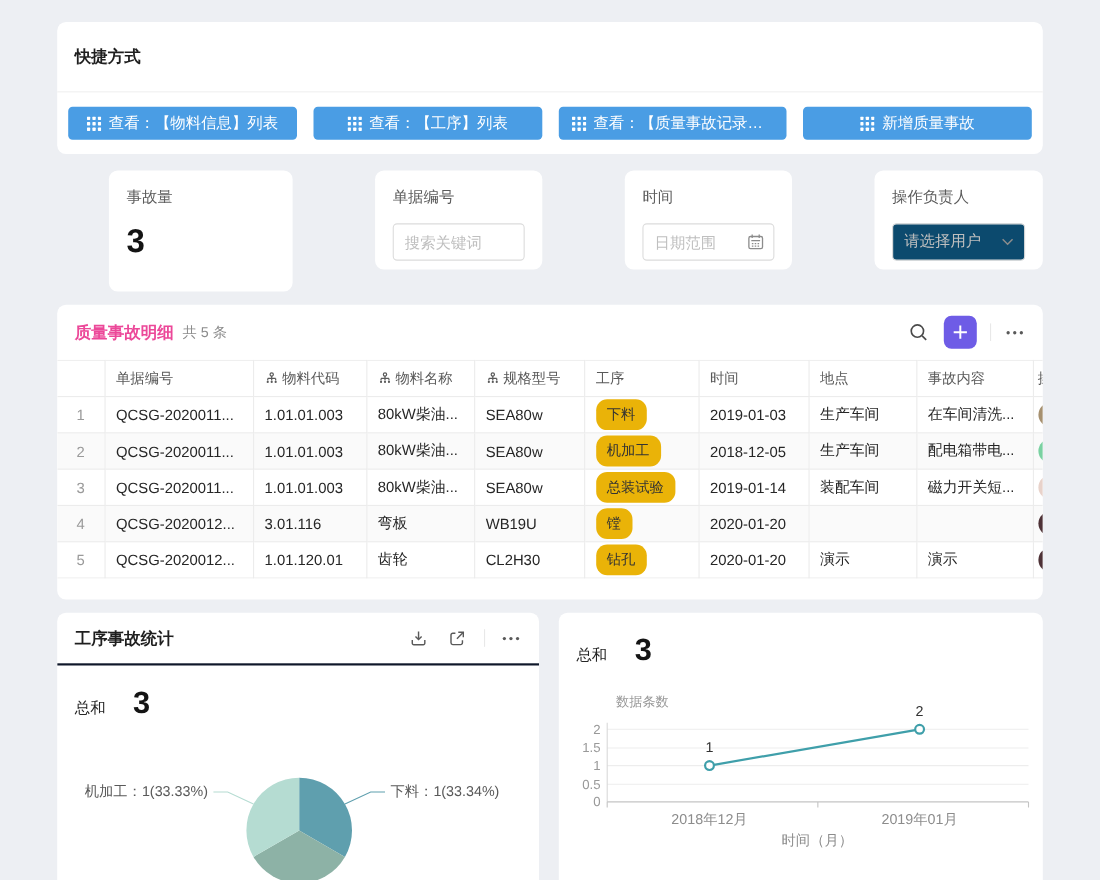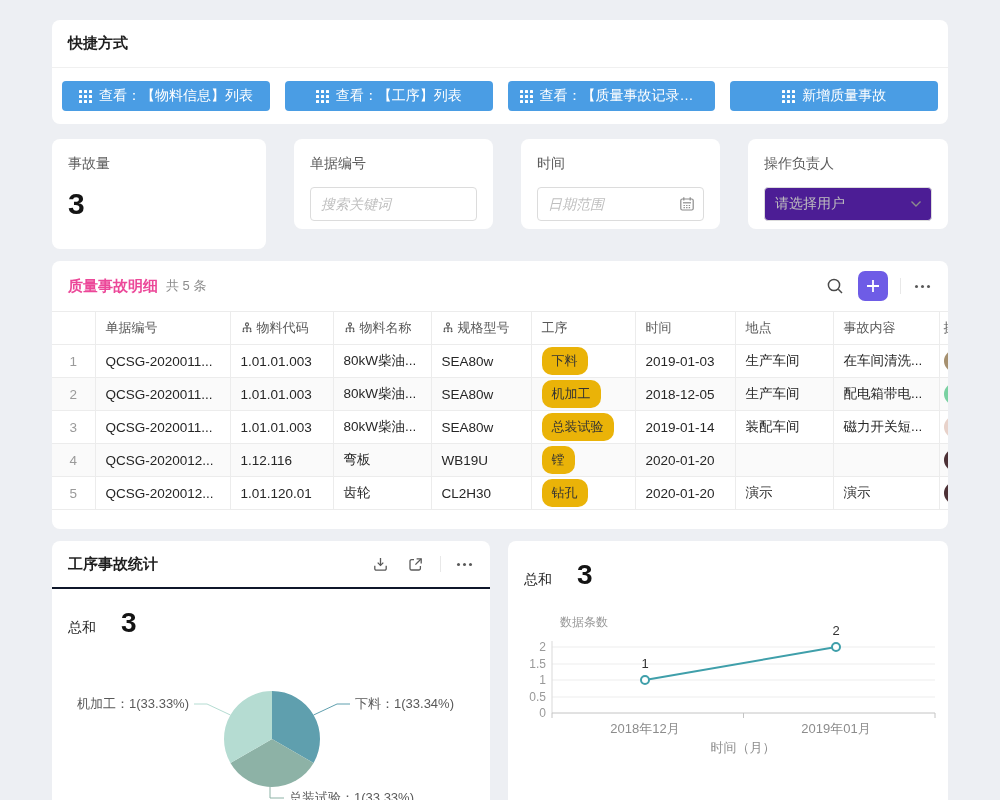--- a/index.html
+++ b/index.html
@@ -6,47 +6,47 @@
   html,body { width:1000px; height:800px; overflow:hidden; }
   body {
     background:#edeff3;
     font-family:"Liberation Sans","DejaVu Sans",sans-serif;
     color:#262626;
   }
   .page { padding:20px 52px 0; }
   .card { background:#fff; border-radius:8px; }
 
   
-  .shortcuts .title-row { height:48px; display:flex; align-items:center; padding:0 16px;
+  .shortcuts .title-row { height:64px; display:flex; align-items:center; padding:0 16px;
     border-bottom:1px solid #f0f0f0; }
   .shortcuts h2 { font-size:15px; font-weight:bold; color:#1f1f1f; }
   .btn-row { display:flex; gap:15px; padding:13px 10px; }
   .sc-btn { flex:1; height:30px; display:flex; align-items:center; gap:7px;
     background:#4a9de4; border:none; border-radius:4px; color:#fff; font-size:14px;
     padding:0 12px; cursor:pointer; white-space:nowrap; overflow:hidden; text-overflow:ellipsis;
     font-family:inherit;justify-content:center; }
   .sc-btn span { overflow:hidden; text-overflow:ellipsis; }
 
   
   .filters { display:grid; grid-template-columns:214px 199px 199px 1fr; gap:28px; margin-top:15px;
     align-items:start; }
-  .filters .card { padding:16px; }
+  .filters .card { padding:16px;margin-left:47px; }
   .stat-card { height:110px; }
   .filter-card { height:90px; }
   .f-label { font-size:14px; color:#5c5c5c; margin-bottom:14px; }
   .stat-value { font-size:30px; font-weight:bold; color:#141414; margin-top:10px; }
   .f-input-wrap { position:relative; }
   .f-input { width:100%; height:34px; border:1px solid #dcdcdc; border-radius:4px;
-    padding:0 30px 0 10px; font-size:14px; color:#262626; font-family:inherit; background:#fff;font-style:italic; }
+    padding:0 30px 0 10px; font-size:14px; color:#262626; font-family:inherit; background:#fff; }
   .f-input::placeholder { color:#bfbfbf; }
   .f-input.no-icon { padding-right:10px; }
   .f-suffix { position:absolute; right:9px; top:50%; transform:translateY(-50%); display:flex; }
   .f-select { width:100%; height:34px; border:1px solid #dcdcdc; border-radius:4px;
     padding:0 30px 0 10px; font-size:14px; color:#bfbfbf; display:flex; align-items:center;
-    cursor:pointer; position:relative; background:#4c1d95; }
+    cursor:pointer; position:relative; background:#0c4a6e; }
 
   
   .table-card { margin-top:12px; height:268px; overflow:hidden; }
   .table-head { height:50px; display:flex; align-items:center; padding:0 16px; }
   .table-head h2 { font-size:15px; font-weight:bold; color:#ec4899; }
   .count { font-size:13px; color:#8c8c8c; margin-left:8px; }
   .head-tools { margin-left:auto; display:flex; align-items:center; gap:12px; }
   .icon-btn { background:none; border:none; cursor:pointer; display:flex; align-items:center;
     justify-content:center; padding:2px; }
   .plus-btn { width:30px; height:30px; background:#6e5ce6; border:none; border-radius:7px;
@@ -336,21 +336,21 @@
             <td>SEA80w</td>
             <td><span class="tag">总装试验</span></td>
             <td>2019-01-14</td>
             <td>装配车间</td>
             <td>磁力开关短...</td>
             <td class="op-cell"><span class="avatar" style="background: rgb(232, 210, 202);"></span></td>
           </tr>
           <tr class="stripe">
             <td class="num">4</td>
             <td>QCSG-2020012...</td>
-            <td>1.12.116</td>
+            <td>3.01.116</td>
             <td>弯板</td>
             <td>WB19U</td>
             <td><span class="tag">镗</span></td>
             <td>2020-01-20</td>
             <td></td>
             <td></td>
             <td class="op-cell"><span class="avatar" style="background: rgb(77, 49, 54);"></span></td>
           </tr>
           <tr>
             <td class="num">5</td>

